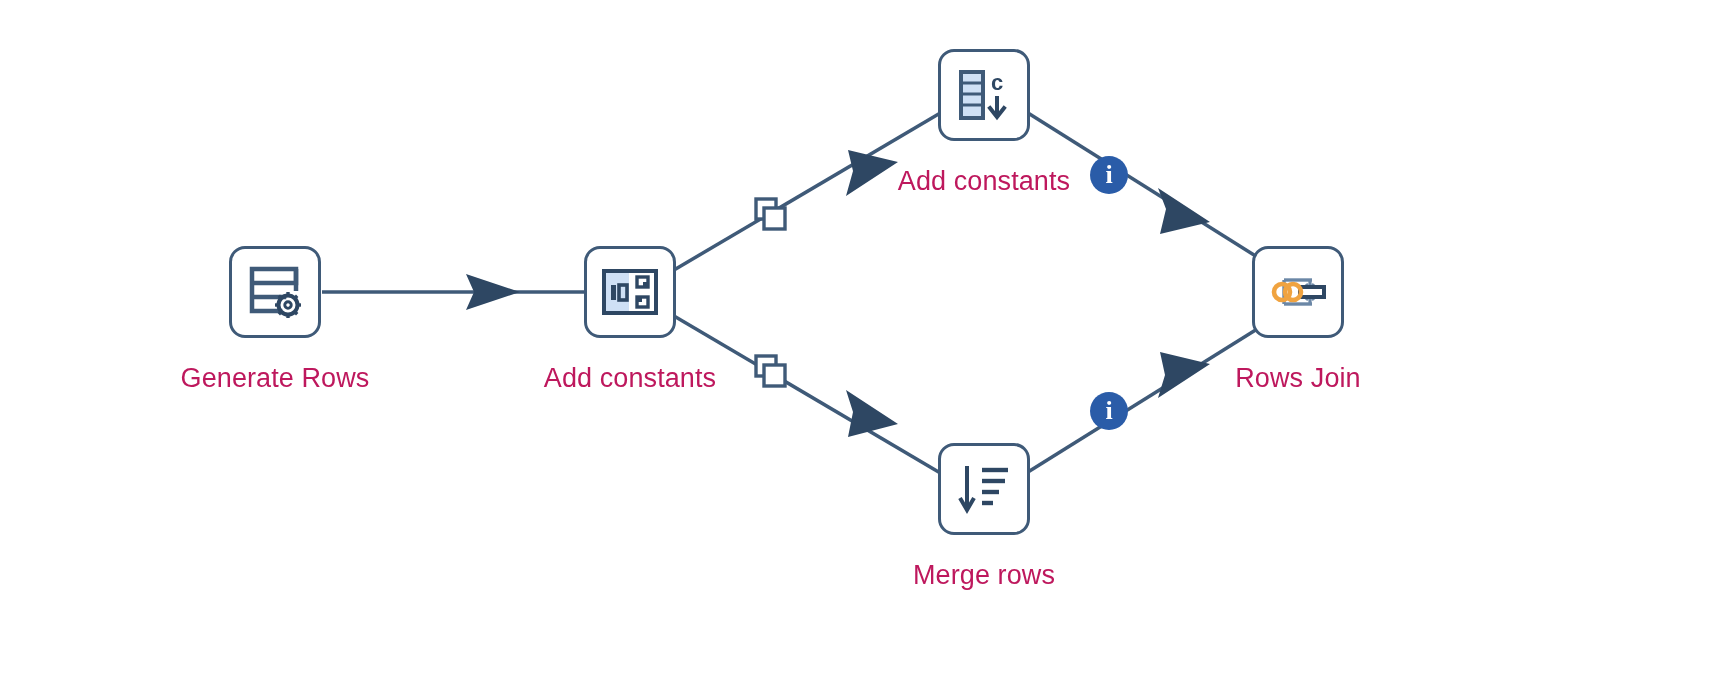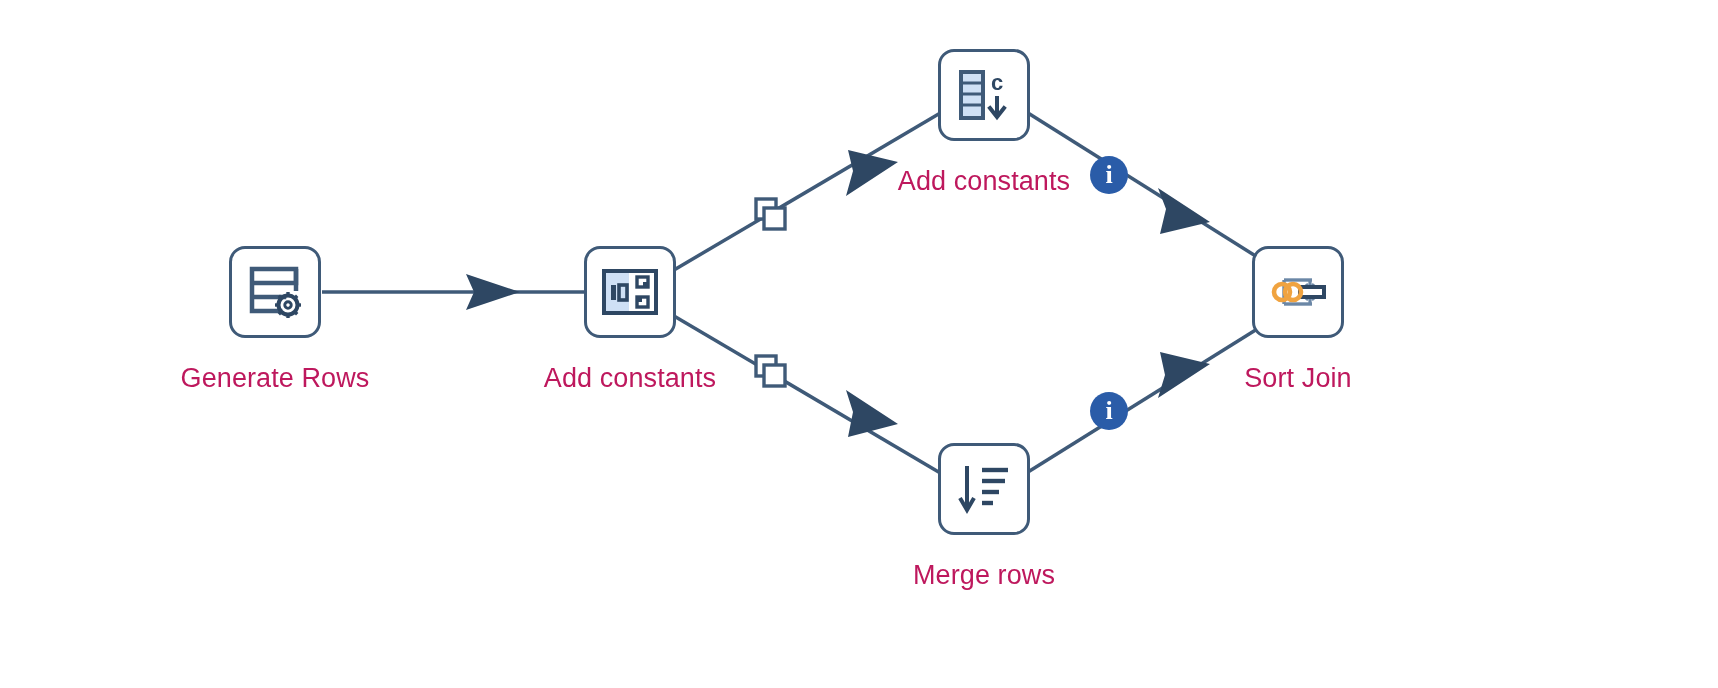--- a/index.html
+++ b/index.html
@@ -204,21 +204,21 @@
           <line x1="44" y1="44" x2="44" y2="37"></line>
           <polyline points="40,40 44,35 48,40" stroke-linejoin="miter"></polyline>
         </g>
         <rect x="34" y="27" width="24" height="10" fill="#ffffff" stroke="#2e4763" stroke-width="4"></rect>
         <g fill="none" stroke="#f0a340" stroke-width="4.6">
           <circle cx="16" cy="32" r="8"></circle>
           <circle cx="27" cy="32" r="8"></circle>
         </g>
       </svg>
     </div>
-    <div class="node-label">Sort Join</div>
+    <div class="node-label">Rows Join</div>
   </div>
 
   <div class="copy-icon" style="left:770px; top:214px;">
     <svg width="40" height="40" viewBox="0 0 40 40">
       <rect x="6" y="5" width="20" height="20" fill="#ffffff" stroke="#3f5a78" stroke-width="3.4"></rect>
       <rect x="14" y="14" width="21" height="21" fill="#ffffff" stroke="#3f5a78" stroke-width="3.4"></rect>
     </svg>
   </div>
   <div class="copy-icon" style="left:770px; top:371px;">
     <svg width="40" height="40" viewBox="0 0 40 40">

